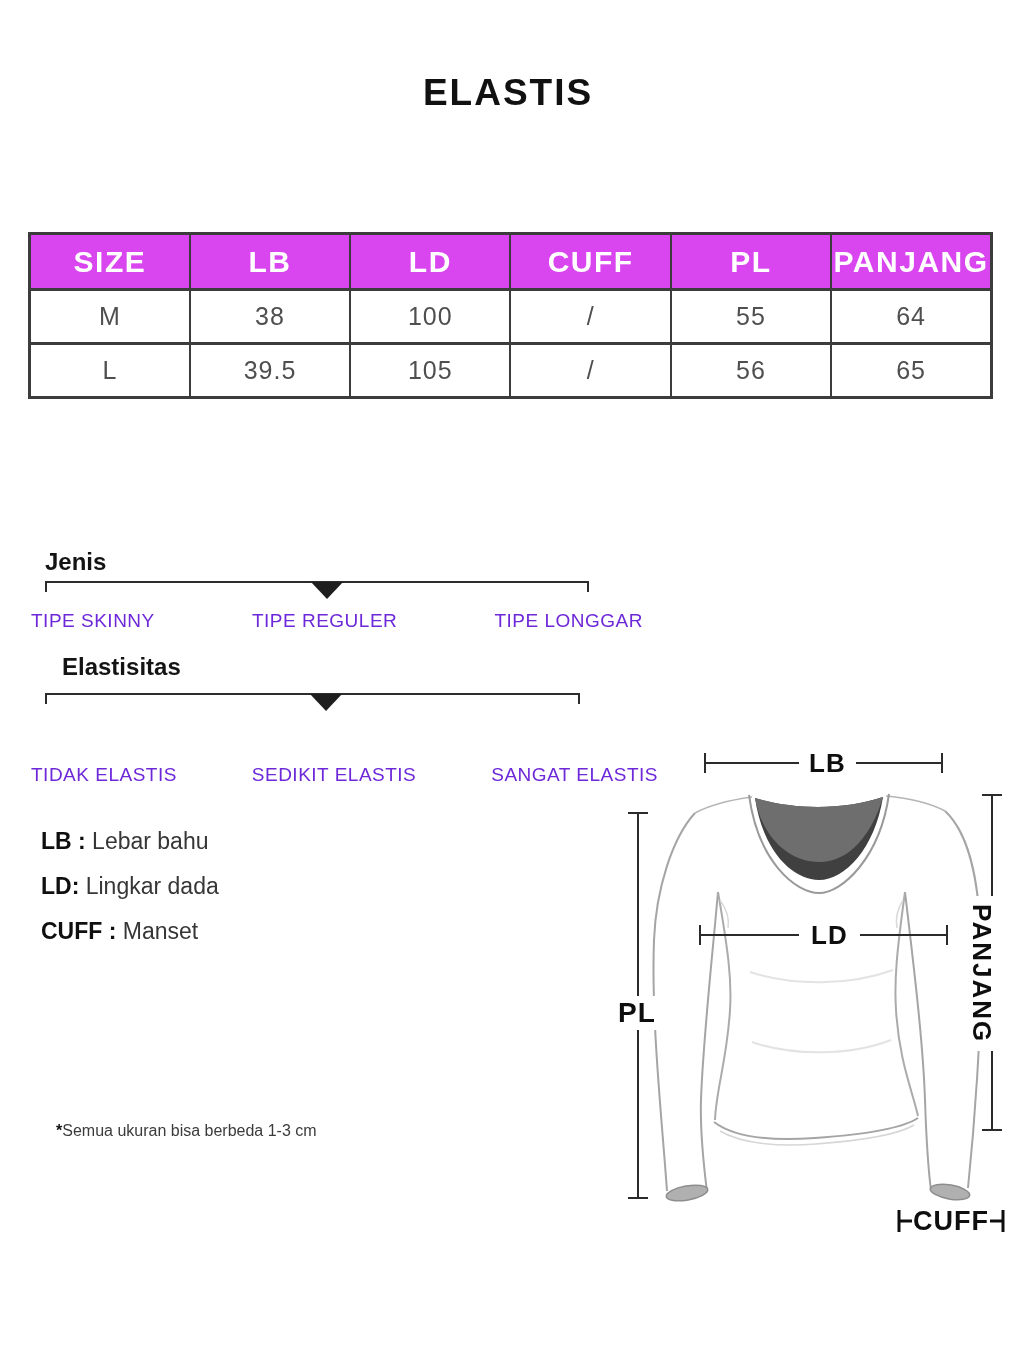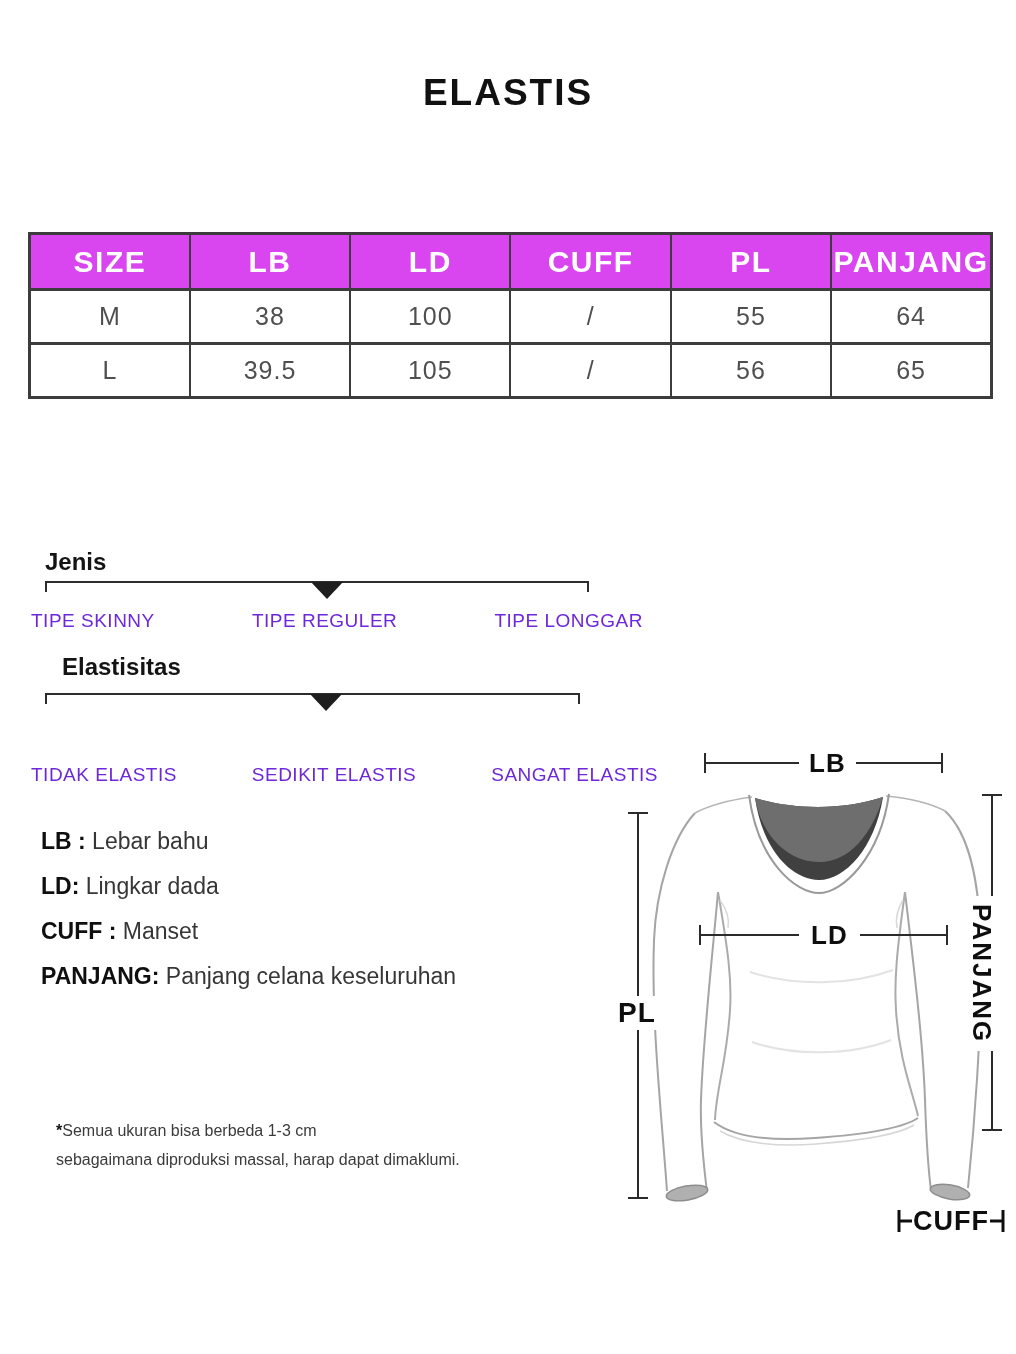--- a/index.html
+++ b/index.html
@@ -117,29 +117,24 @@
       <span class="legend-val">Lebar bahu</span>
     </div>
     <div class="legend-row">
       <span class="legend-key">LD:</span>
       <span class="legend-val">Lingkar dada</span>
     </div>
     <div class="legend-row">
       <span class="legend-key">CUFF :</span>
       <span class="legend-val">Manset</span>
     </div>
-    <div class="legend-row">
-      <span class="legend-key">PANJANG:</span>
-      <span class="legend-val">Panjang celana keseluruhan</span>
-    </div>
   </div>
 
   <div class="note">
     <div><span class="star">*</span><span>Semua ukuran bisa berbeda 1-3 cm</span></div>
-    <div>sebagaimana diproduksi massal, harap dapat dimaklumi.</div>
   </div>
 
   <svg class="diagram" viewBox="0 0 416 520">
 
     <g>
       <path d="M 95 73
                C 115 62 135 59 152 57
                C 195 69 243 69 286 56
                C 315 60 333 65 345 71
                C 372 96 380 150 381 210

